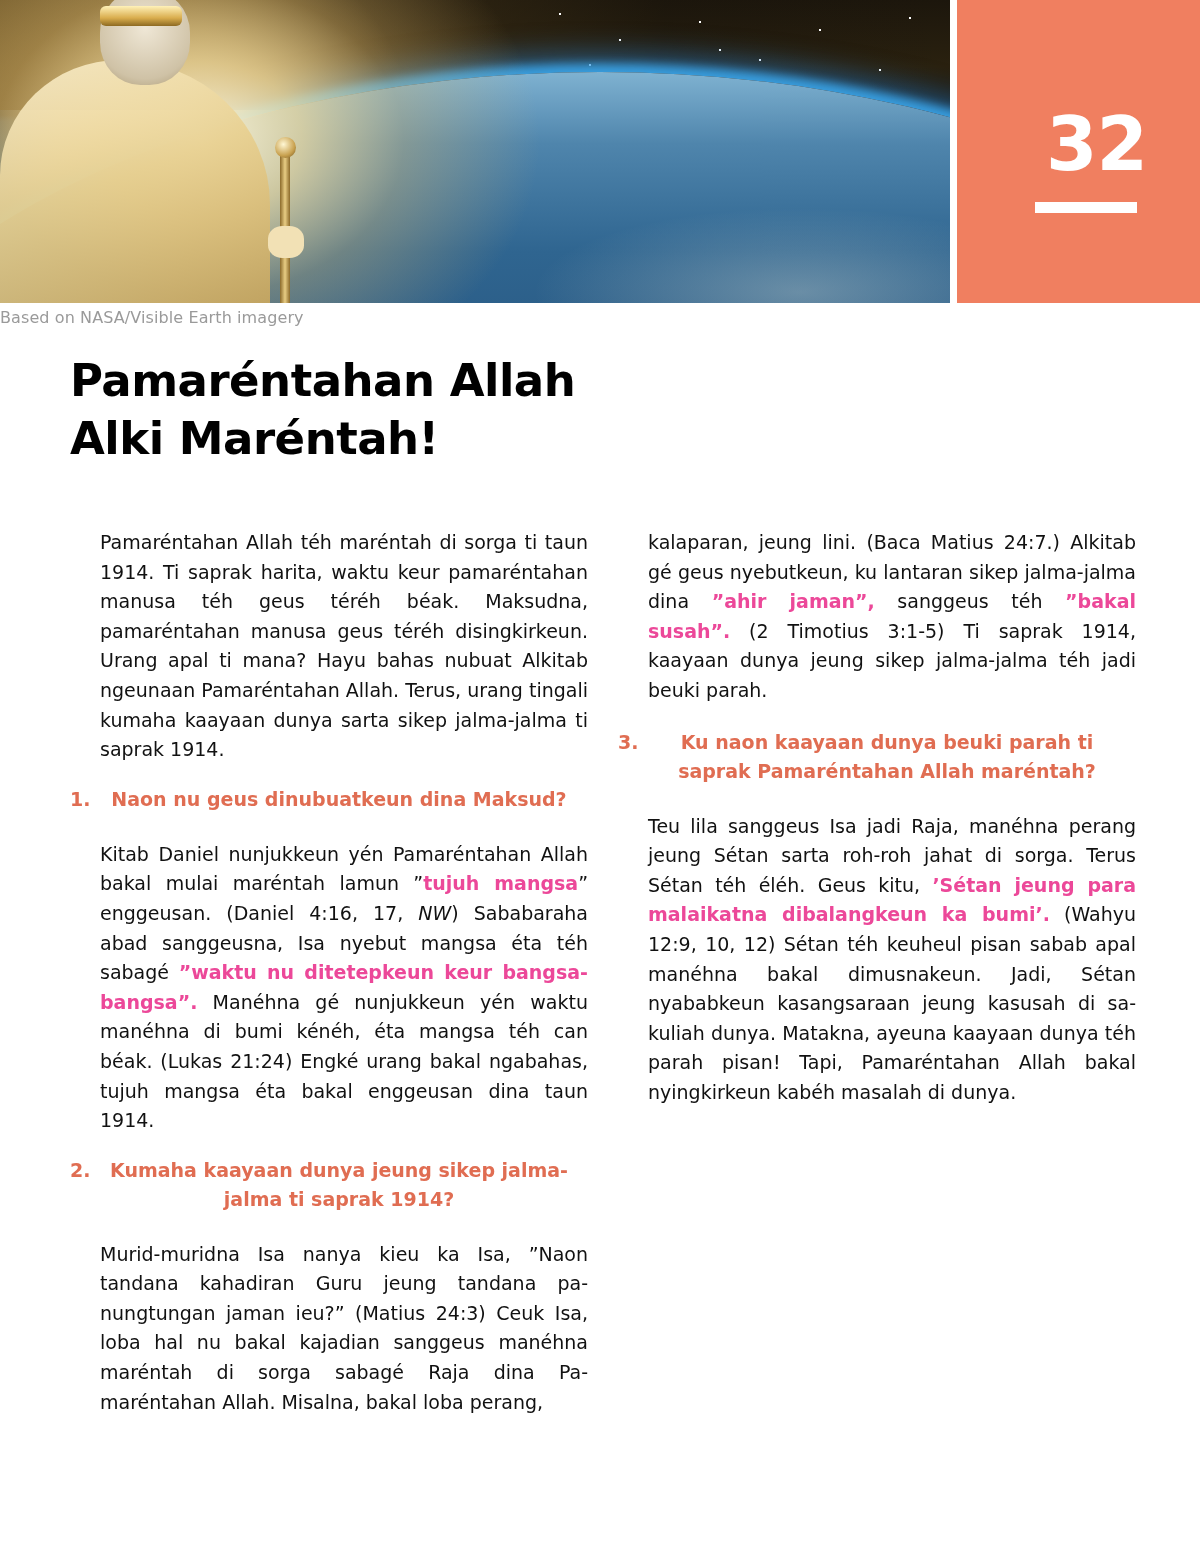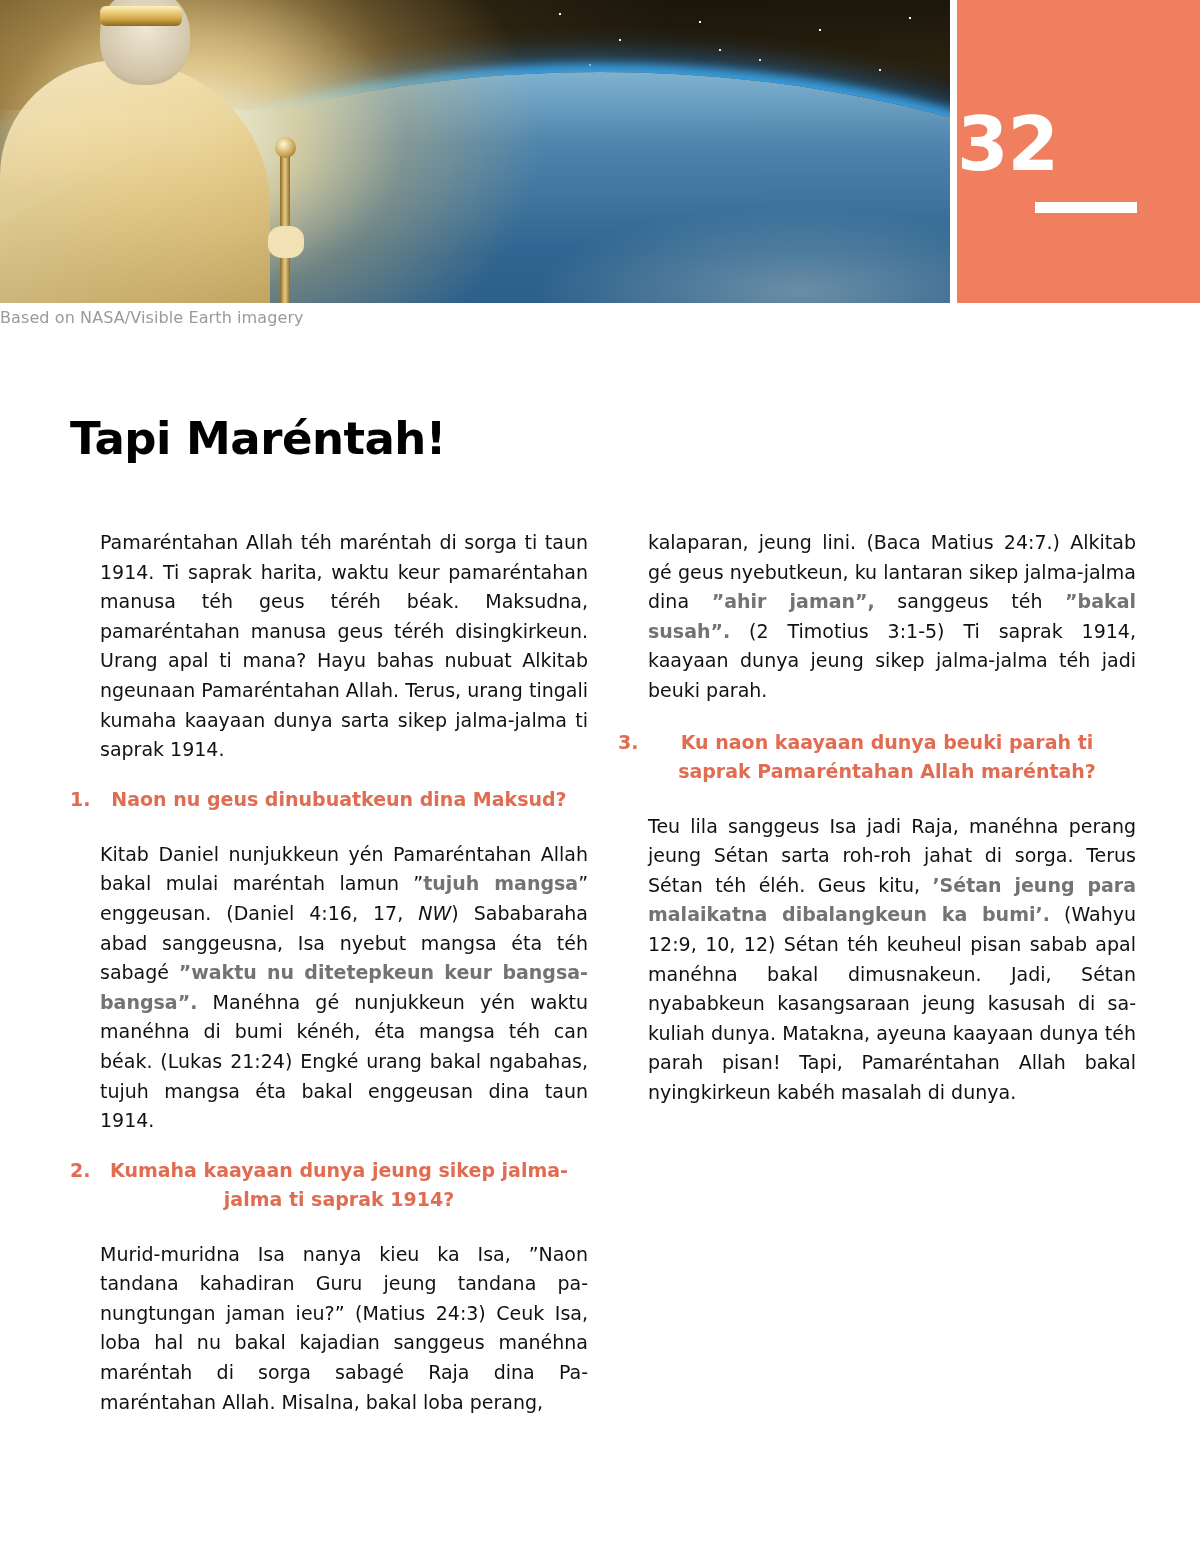--- a/index.html
+++ b/index.html
@@ -71,23 +71,24 @@
     .hero .hand {
       position: absolute; left: 268px; top: 226px; width: 36px; height: 32px; border-radius: 40%;
       background: #f2e1b5;
     }
 
     
     .chapter-tab {
       position: absolute; left: 957px; top: 0; width: 243px; height: 303px; background: #f07f60;
     }
     .chapter-number {
-      position: absolute; left: 0; right: 0; top: 104px; text-align: left;
+      position: absolute; left: 0; right: 0; top: 104px; text-align: center;
       color: #ffffff; font-family: "DejaVu Sans", sans-serif; font-weight: bold; font-size: 74px; line-height: 80px;
       letter-spacing: -1px;
+      padding-left: 36px;
     }
     .chapter-rule {
       position: absolute; left: 78px; top: 202px; width: 102px; height: 11px; background: #ffffff;
     }
 
     
     .credit {
       position: absolute; left: 0; top: 308px; font-size: 16px; color: #9a9a9a; letter-spacing: 0.1px;
       font-family: "DejaVu Sans", sans-serif;
     }
@@ -103,21 +104,21 @@
     .col { position: absolute; top: 502px; }
     .col-left { left: 70px; width: 518px; }
     .col-right { left: 618px; width: 518px; }
 
     .para {
       margin-left: 30px; font-size: 19px; line-height: 29.6px; text-align: justify; color: #111;
       font-family: "DejaVu Sans", sans-serif;
       hyphens: manual;
       margin-top: 26px;
     }
-    .para b { font-weight: bold; color: #737373; }
+    .para b { font-weight: bold; color: #ec4899; }
     .para i { font-style: italic; }
 
     .question {
       display: flex; margin-top: 20px; margin-bottom: 7px;
       color: #e06d52; font-weight: bold; font-size: 19px; line-height: 29px;
       font-family: "DejaVu Sans", sans-serif;
     }
     .question .qnum { width: 30px; flex: 0 0 30px; }
     .question .qtext { flex: 1; padding-right: 10px; text-align: center; }
 
@@ -140,22 +141,22 @@
 </div>
 
 <div class="chapter-tab">
   <div class="chapter-number">32</div>
   <div class="chapter-rule"></div>
 </div>
 
 <div class="credit">Based on NASA/Visible Earth imagery</div>
 
 <h1 class="page-title">
-  <br>
-  <span>Tapi Maréntah!</span>
+  <span>Pamaréntahan Allah</span><br>
+  <span>Alki Maréntah!</span>
 </h1>
 
 <div class="col col-left">
   <p class="para">Pamaréntahan Allah téh maréntah di sorga ti taun 1914. Ti saprak harita, waktu keur pama­réntahan manusa téh geus téréh béak. Maksud­na, pamaréntahan manusa geus téréh disingkir­keun. Urang apal ti mana? Hayu bahas nubuat Alkitab ngeunaan Pamaréntahan Allah. Terus, urang tingali kumaha kaayaan dunya sarta si­kep jalma-jalma ti saprak 1914.</p>
 
   <div class="question">
     <span class="qnum">1.</span>
     <span class="qtext">Naon nu geus dinubuatkeun dina Maksud?</span>
   </div>
   <p class="para"><span>Kitab Daniel nunjukkeun yén Pamaréntah­an Allah bakal mulai maréntah lamun ”</span><b>tujuh mangsa</b><span>” enggeusan. (Daniel 4:16, 17, </span><i>NW</i><span>) Sa­babaraha abad sanggeusna, Isa nyebut mang­sa éta téh sabagé </span><b>”waktu nu ditetepkeun keur bangsa-bangsa”.</b><span> Manéhna gé nunjukkeun yén waktu manéhna di bumi kénéh, éta mangsa téh can béak. (Lukas 21:24) Engké urang bakal ngabahas, tujuh mangsa éta bakal enggeusan dina taun 1914.</span></p>

